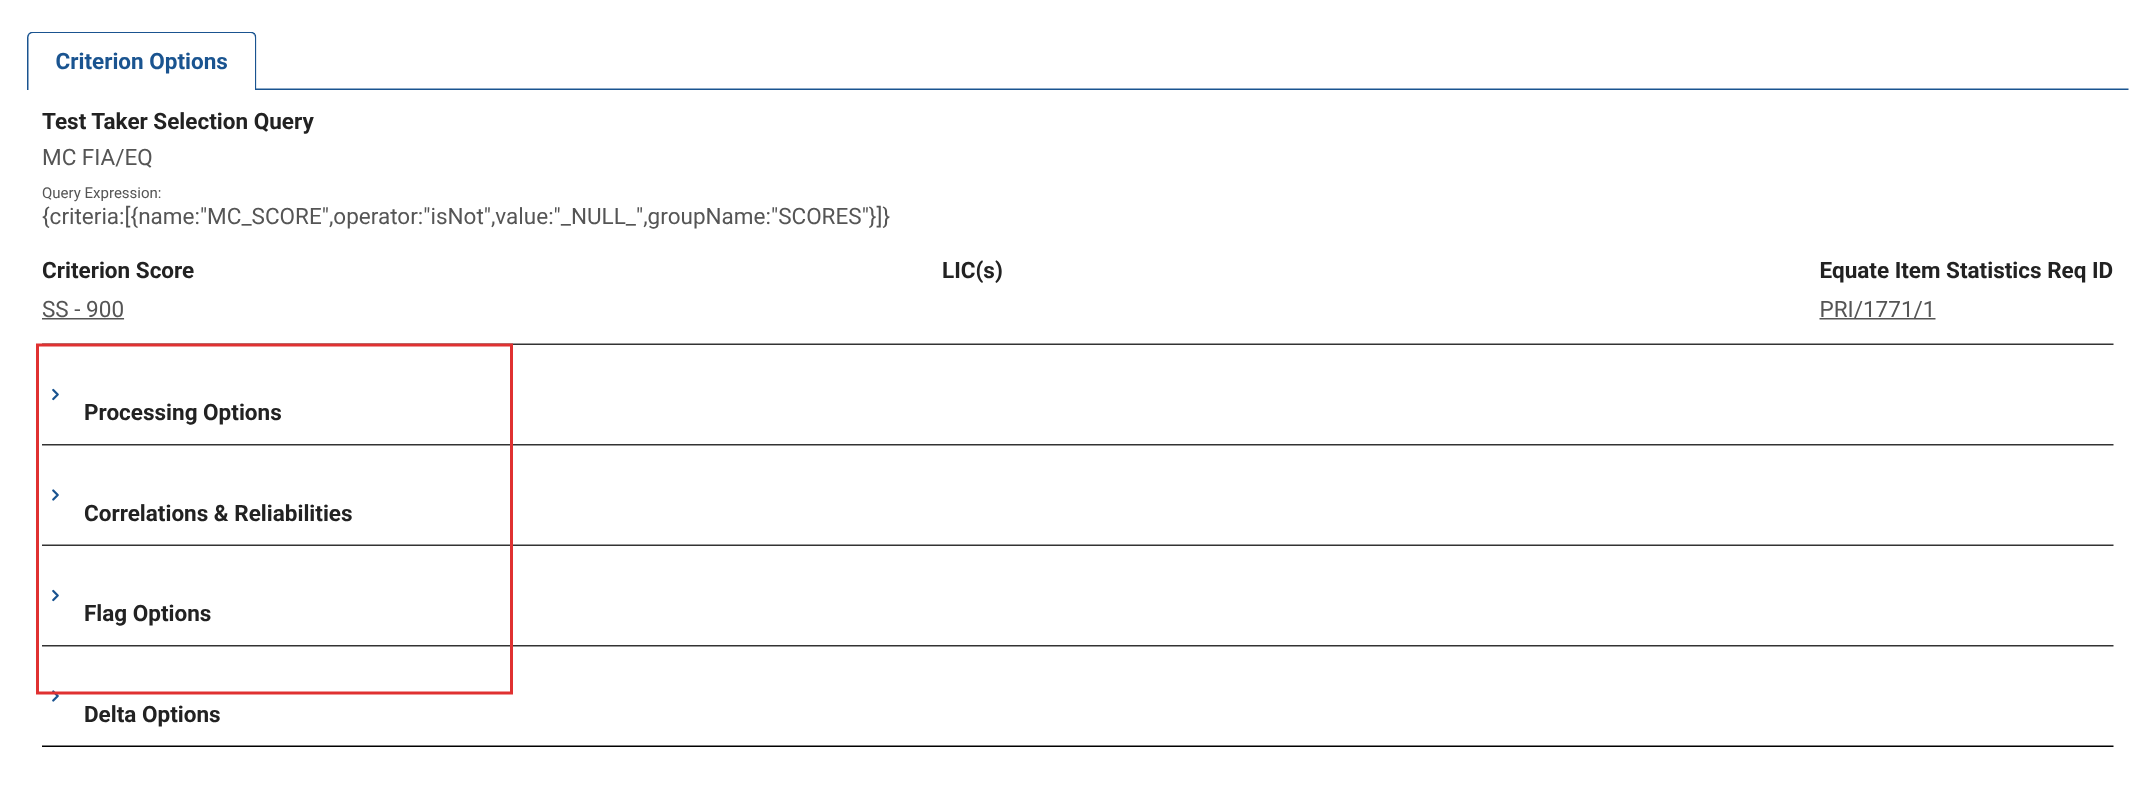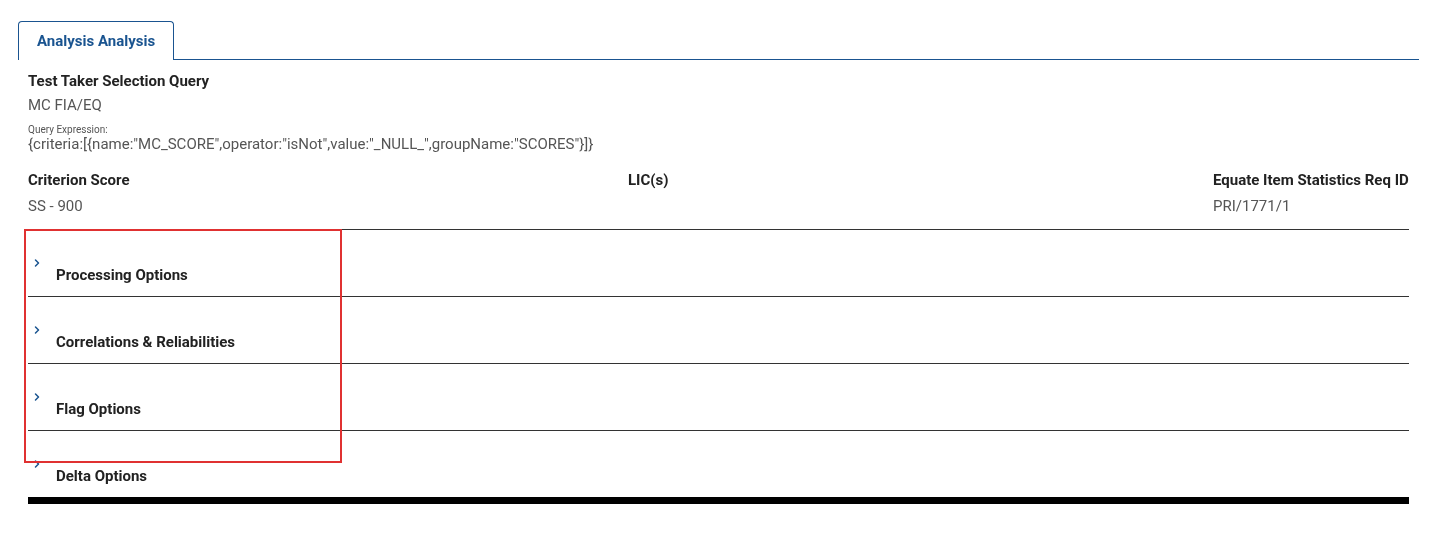--- a/index.html
+++ b/index.html
@@ -78,34 +78,35 @@
     }
     .col-label {
       font-weight: 700;
       color: #222;
       font-size: 15px;
       margin-bottom: 8px;
     }
     .col-value {
       color: #555;
       font-size: 15px;
+      text-decoration: underline;
     }
     .accordion-wrap {
       padding: 0 10px;
       position: relative;
     }
     .accordion-item {
       border-top: 1px solid #333;
       display: flex;
       align-items: center;
       padding: 12px 0;
       cursor: pointer;
     }
     .accordion-item:last-child {
-      border-bottom: 7px solid #000000;
+      border-bottom: 1px solid #000000;
     }
     .chevron {
       display: inline-flex;
       align-items: center;
       justify-content: center;
       width: 18px;
       height: 18px;
       margin-right: 10px;
     }
     .chevron svg {
@@ -128,21 +129,21 @@
       pointer-events: none;
     }
   </style>
 </head>
 <body>
 
 <div class="container">
 
   <div class="tab-bar">
     <div class="tab">
-      <span>Analysis Analysis</span>
+      <span>Criterion Options</span>
     </div>
   </div>
 
   <div class="section-block">
     <div class="field-label">Test Taker Selection Query</div>
     <div class="field-value">MC FIA/EQ</div>
     <div class="query-label">Query Expression:</div>
     <div class="query-value">{criteria:[{name:"MC_SCORE",operator:"isNot",value:"_NULL_",groupName:"SCORES"}]}</div>
   </div>
 

